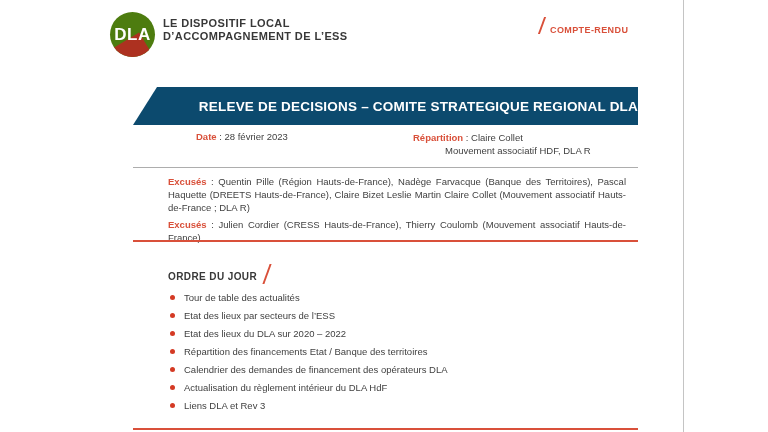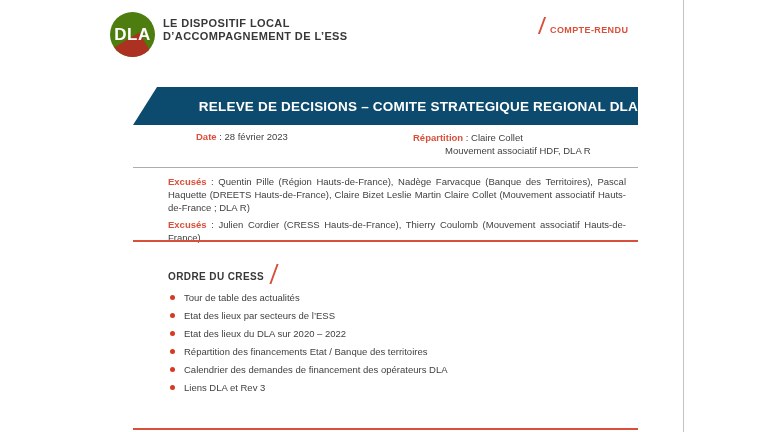--- a/index.html
+++ b/index.html
@@ -151,21 +151,21 @@
 
 <div class="hline-gray"></div>
 
 <p class="para para-presents"><span class="red-label">Excusés</span><span> : </span><span>Quentin Pille (Région Hauts-de-France), Nadège Farvacque (Banque des Territoires), Pascal Haquette (DREETS Hauts-de-France), Claire Bizet Leslie Martin Claire Collet (Mouvement associatif Hauts-de-France ; DLA R)</span></p>
 
 <p class="para para-excuses"><span class="red-label">Excusés</span><span> : </span><span>Julien Cordier (CRESS Hauts-de-France), Thierry Coulomb (Mouvement associatif Hauts-de-France)</span></p>
 
 <div class="hline-red-1"></div>
 
 <div class="agenda-heading">
-  <span>ORDRE DU CRESS</span>
+  <span>ORDRE DU JOUR</span>
   <span class="slash"></span>
 </div>
 
 <ul class="agenda-list">
   <li>
       <span class="bullet-dot"></span>
       <span>Tour de table des actualités</span>
     </li>
   <li>
       <span class="bullet-dot"></span>
@@ -178,19 +178,23 @@
   <li>
       <span class="bullet-dot"></span>
       <span>Répartition des financements Etat / Banque des territoires</span>
     </li>
   <li>
       <span class="bullet-dot"></span>
       <span>Calendrier des demandes de financement des opérateurs DLA</span>
     </li>
   <li>
       <span class="bullet-dot"></span>
+      <span>Actualisation du règlement intérieur du DLA HdF</span>
+    </li>
+  <li>
+      <span class="bullet-dot"></span>
       <span>Liens DLA et Rev 3</span>
     </li>
 </ul>
 
 <div class="hline-red-2"></div>
 
 <div class="page-edge"></div>
 
 </body></html>

